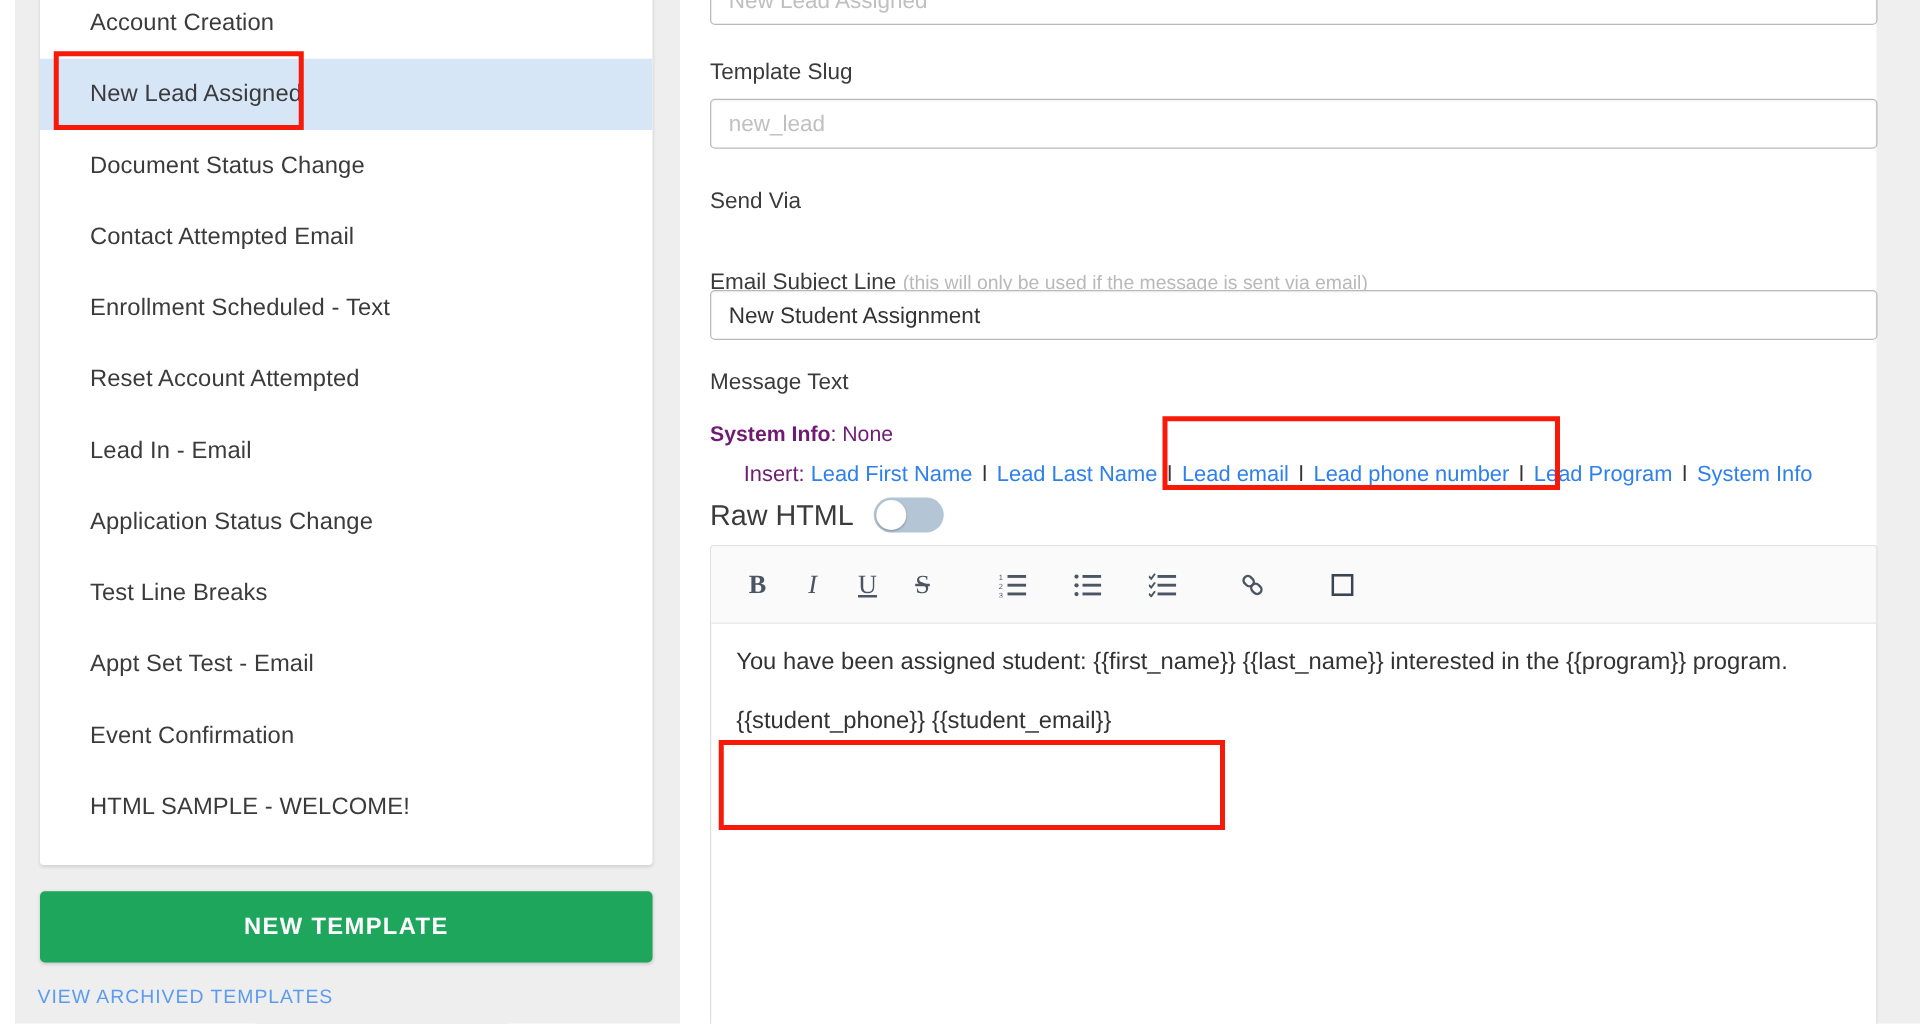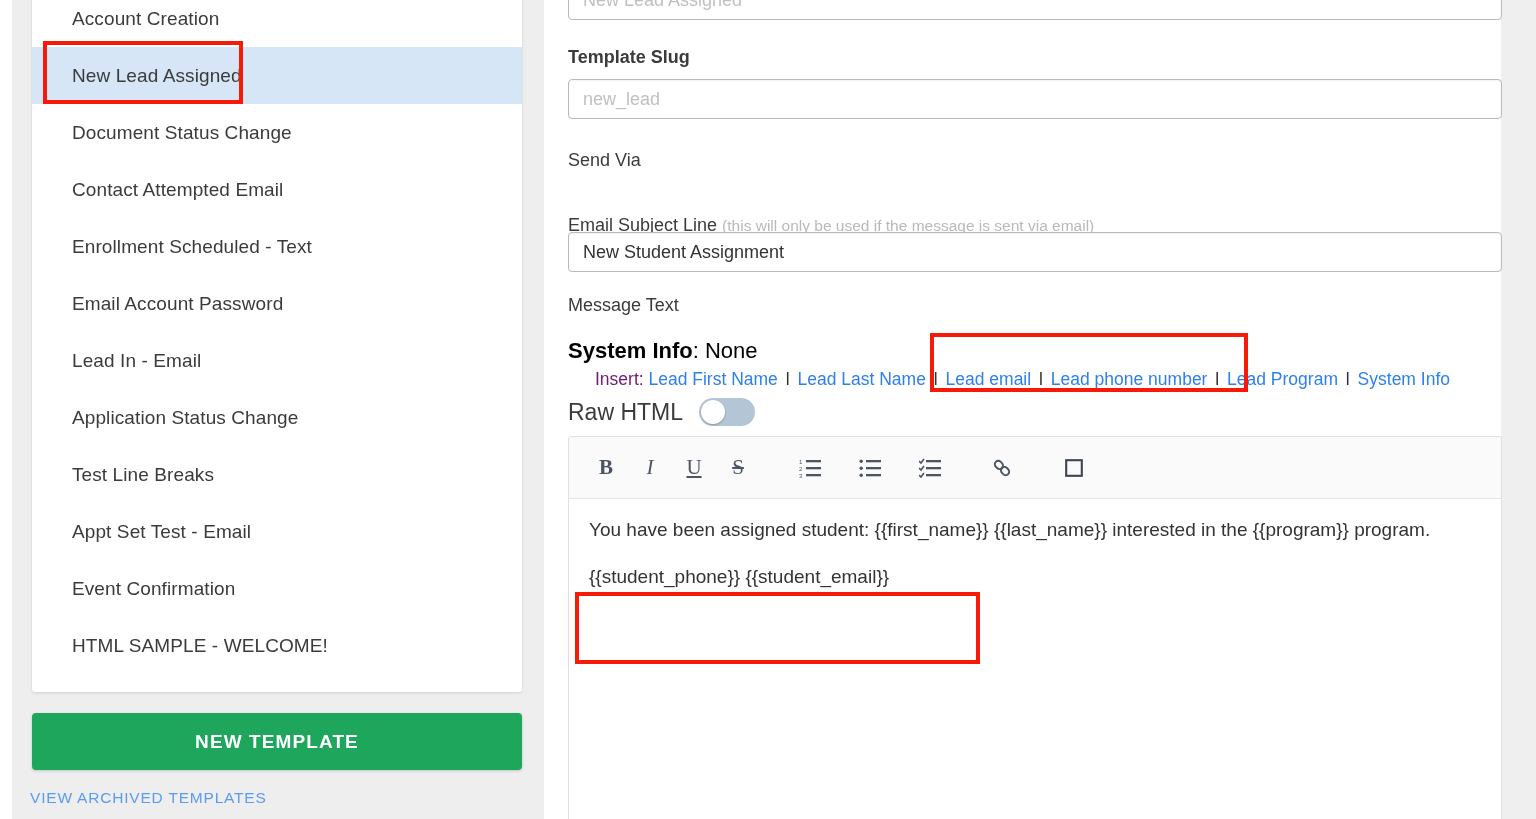--- a/index.html
+++ b/index.html
@@ -129,33 +129,33 @@
     padding: 0 14px;
     font-family: "Liberation Sans", sans-serif;
     font-size: 18px;
     color: #333333;
     outline: none;
     box-shadow: inset 0 1px 2px rgba(0,0,0,0.05);
   }
   .text-input::placeholder { color: #c0c0c0; }
 
   .f-name-input   { position: absolute; left: 12px; top: -20px; }
-  .lbl-slug       { position: absolute; left: 12px; top: 47px; font-weight: bold; }
+  .lbl-slug       { position: absolute; left: 12px; top: 47px; }
   .f-slug-input   { position: absolute; left: 12px; top: 79px; }
   .lbl-sendvia    { position: absolute; left: 12px; top: 150px; }
   .lbl-subject    { position: absolute; left: 12px; top: 215px; }
   .f-subject-input{ position: absolute; left: 12px; top: 232px; }
   .lbl-msgtext    { position: absolute; left: 12px; top: 295px; }
 
   
   .sysinfo {
     position: absolute;
     left: 12px; top: 338px;
-    font-size: 22px;
-    color: #000000;
+    font-size: 17px;
+    color: #701a75;
   }
   .sysinfo b { font-weight: bold; }
   .insert-row {
     position: absolute;
     left: 39px; top: 369px;
     font-size: 17.5px;
     color: #222222;
     white-space: nowrap;
   }
   .insert-row .lbl { color: #701a75; }
@@ -271,21 +271,21 @@
           <div class="tpl-item">
             <span>Document Status Change</span>
           </div>
           <div class="tpl-item">
             <span>Contact Attempted Email</span>
           </div>
           <div class="tpl-item">
             <span>Enrollment Scheduled - Text</span>
           </div>
           <div class="tpl-item">
-            <span>Email Account Password</span>
+            <span>Reset Account Attempted</span>
           </div>
           <div class="tpl-item">
             <span>Lead In - Email</span>
           </div>
           <div class="tpl-item">
             <span>Application Status Change</span>
           </div>
           <div class="tpl-item">
             <span>Test Line Breaks</span>
           </div>

